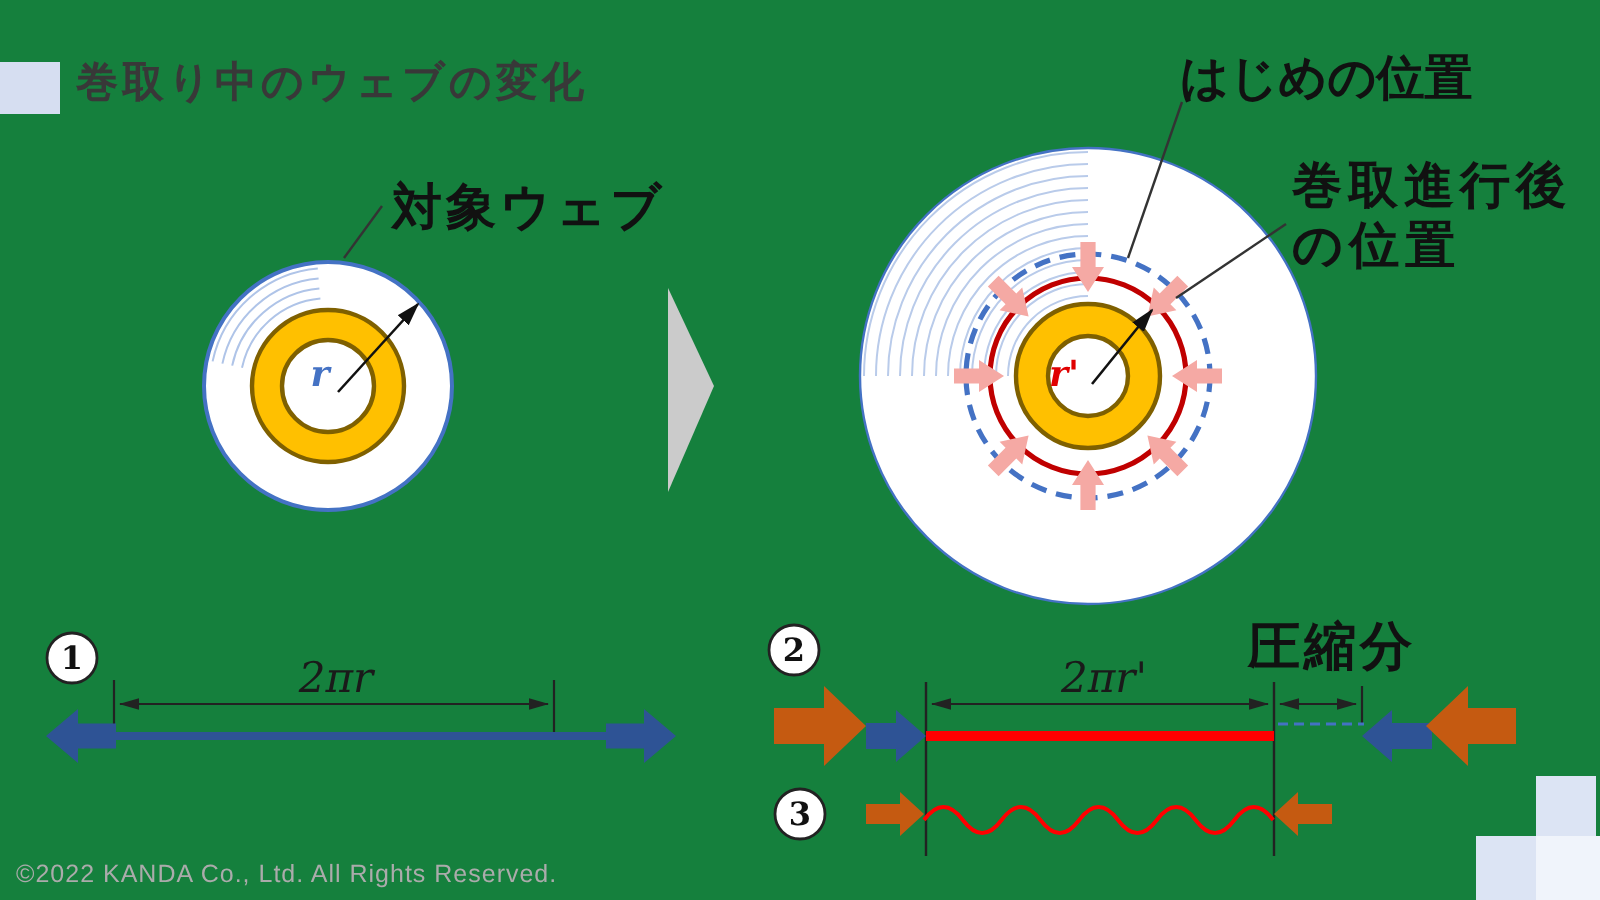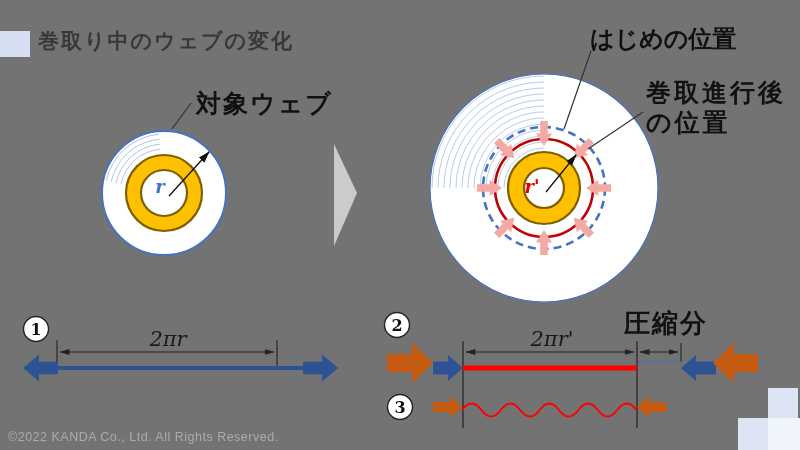--- a/index.html
+++ b/index.html
@@ -1,17 +1,17 @@
 <!DOCTYPE html>
 <html><head>
 <meta charset="utf-8">
 <style>
   html,body{margin:0;padding:0;background:#fff;}
   .slide{
-    position:relative;width:800px;height:450px;background:#737373;
+    position:relative;width:800px;height:450px;background:#15803d;
     overflow:hidden;font-family:"Liberation Sans",sans-serif;text-align:right;
   }
   svg{position:absolute;left:0;top:0;}
   .jp-label{font-family:"Liberation Sans",sans-serif;font-weight:700;fill:#111111;}
   .title-text{font-family:"Liberation Sans",sans-serif;font-weight:700;fill:#383838;font-size:21px;letter-spacing:2px;}
   .math-label{font-family:"DejaVu Serif",serif;font-style:italic;fill:#1a1a1a;font-size:21px;}
   .radius-label{font-family:"DejaVu Serif",serif;font-style:italic;font-weight:700;font-size:18px;}
   .marker-digit{font-family:"DejaVu Serif",serif;font-weight:700;font-size:16px;fill:#111;}
   .copyright-text{font-family:"Liberation Sans",sans-serif;font-size:12.5px;fill:#ABABAB;letter-spacing:0.5px;}
 </style>

